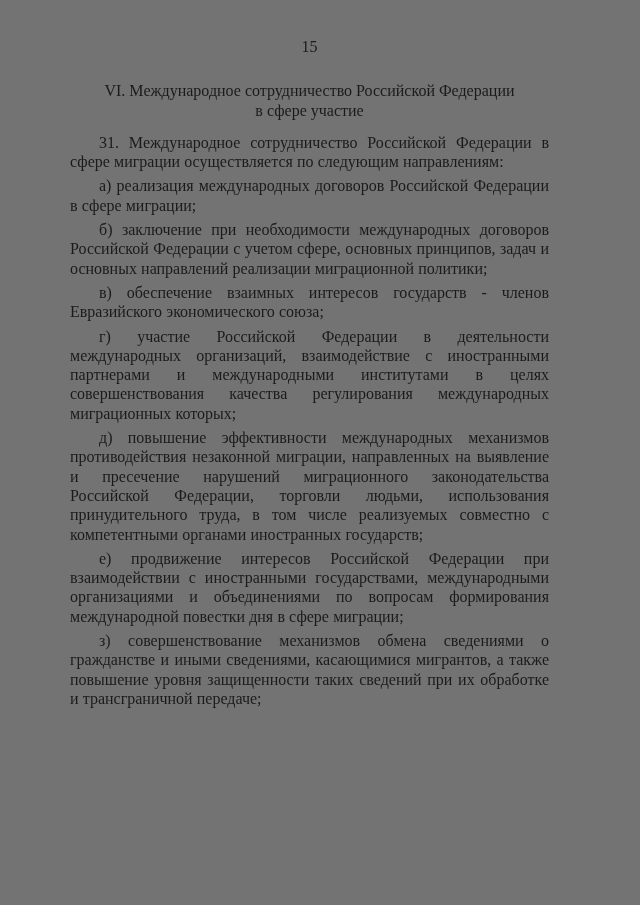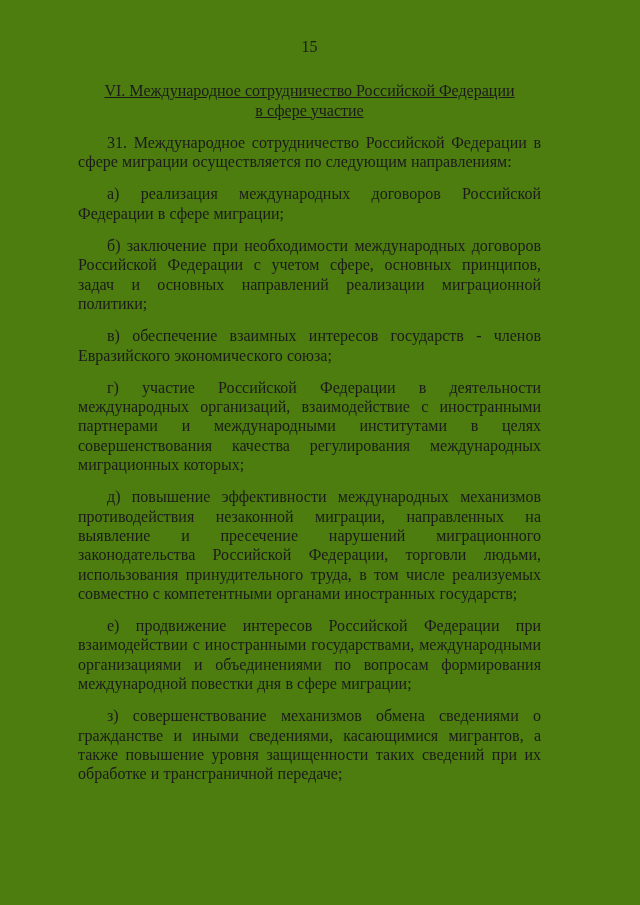--- a/index.html
+++ b/index.html
@@ -6,43 +6,43 @@
   body {
     width: 640px;
     height: 905px;
     background: #ffffff;
     overflow: hidden;
   }
   .page {
     box-sizing: border-box;
     width: 640px;
     height: 905px;
-    background: #4d7c0f;
+    background: #737373;
     font-family: "Liberation Serif", "DejaVu Serif", serif;
     font-size: 16px;
     line-height: 19.3px;
     color: #1b1b1b;
     padding: 37px 86px 0 65px;
   }
   .page-number {
     text-align: center;
   }
   .heading {
     font-weight: normal;
     font-size: 16px;
     line-height: 19.3px;
     text-align: center;
     margin: 25px 0 0 0;
   }
-  .heading-line { display: block; text-decoration: underline; }
+  .heading-line { display: block; }
   .doc-body {
     margin-top: 13px;
   }
   .para {
-    margin: 13px;
+    margin: 5px;
     text-align: justify;
     text-indent: 29px;
     word-spacing: 0.01em;
   }
 </style>
 </head>
 <body>
 
 <div class="page">
 

